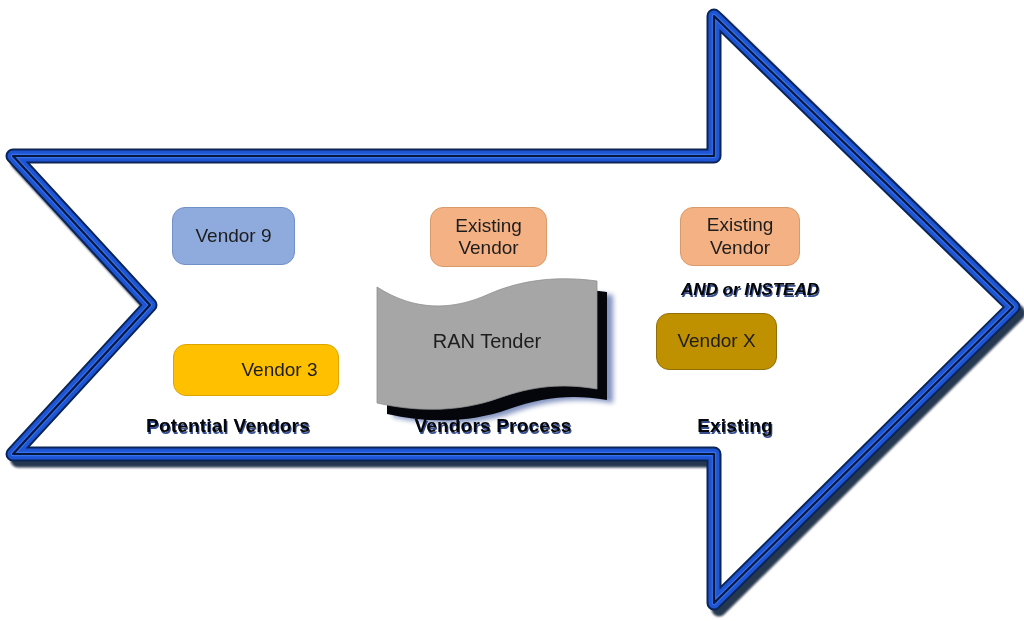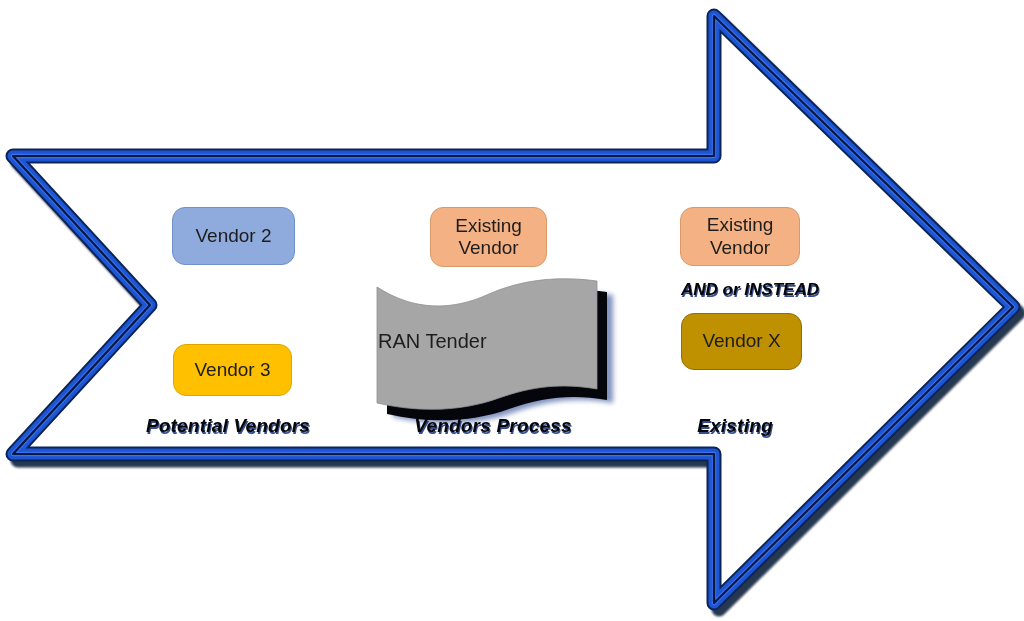--- a/index.html
+++ b/index.html
@@ -33,43 +33,42 @@
     content: "";
     position: absolute;
     z-index: -1;
     left: 14px; right: -14px; top: 45%; bottom: -9px;
     background: #081231;
     border-radius: 8px 20px 16px 10px;
     box-shadow: 2px 3px 3px rgba(23, 52, 130, 0.55);
   }
   .b-v1  { left:172px; top:207px; width:121px; height:56px; background:#8FAADC; border-color:#7090c8; }
   .b-v2  { left:173px; top:277px; width:117px; height:55px; background:#7CC24E; border-color:#5ea433; }
-  .b-v3  { left:173px; top:344px; width:117px; height:50px; background:#FFC000; border-color:#dca600; }
+  .b-v3  { left:173px; top:344px; width:117px; height:50px; background:#FFC000; border-color:#dca600;padding-left:47px; }
   .b-evm { left:430px; top:207px; width:115px; height:58px; background:#F4B183; border-color:#d79a68; }
   .b-evr { left:680px; top:207px; width:118px; height:57px; background:#F4B183; border-color:#d79a68; }
-  .b-vx  { left:681px; top:313px; width:119px; height:55px; background:#BF9000; border-color:#916e06; }
+  .b-vx  { left:656px; top:313px; width:119px; height:55px; background:#BF9000; border-color:#916e06; }
 
   
   .wave-label {
     position: absolute;
     left: 378px; top: 281px;
     width: 218px; height: 120px;
-    display: flex; align-items: center; justify-content: flex-start;
+    display: flex; align-items: center; justify-content: center;
     font-size: 20px; color: #1d1d1d;
   }
 
   
   .stage-label {
     position: absolute;
     top: 415px;
     width: 210px;
     text-align: center;
     font-size: 19px;
     font-weight: bold;
-    font-style: italic;
     color: #06070b;
     text-shadow: 1px 2px 0 rgba(19, 47, 122, 0.85);
     letter-spacing: 0.2px;
   }
   #lbl-potential { left: 123px; }
   #lbl-tender    { left: 388px; }
   #lbl-selection { left: 630px; }
 
   .and-or {
     position: absolute;
@@ -107,21 +106,21 @@
     </g>
 
     <g>
       <path d="M 377 287 C 414 311 452 311 489 294 C 523 279 560 276 597 281 L 597 389 C 562 383 533 386 499 398 C 463 411 421 413 377 403 Z" transform="translate(16,14)" fill="#1A3A8C" opacity="0.55" filter="url(#soft2)"></path>
       <path d="M 377 287 C 414 311 452 311 489 294 C 523 279 560 276 597 281 L 597 389 C 562 383 533 386 499 398 C 463 411 421 413 377 403 Z" transform="translate(10,11)" fill="#04060C"></path>
       <path d="M 377 287 C 414 311 452 311 489 294 C 523 279 560 276 597 281 L 597 389 C 562 383 533 386 499 398 C 463 411 421 413 377 403 Z" fill="#A6A6A6" stroke="#8F8F8F" stroke-width="0.8"></path>
     </g>
   </svg>
 
   <div class="box b-v1">
-    <span>Vendor 2</span>
+    <span>Vendor 9</span>
   </div>
   <div class="box b-v3">
     <span>Vendor 3</span>
   </div>
 
   <div class="box b-evm">
     <span>Existing Vendor</span>
   </div>
   <div class="wave-label">
     <span>RAN Tender</span>

